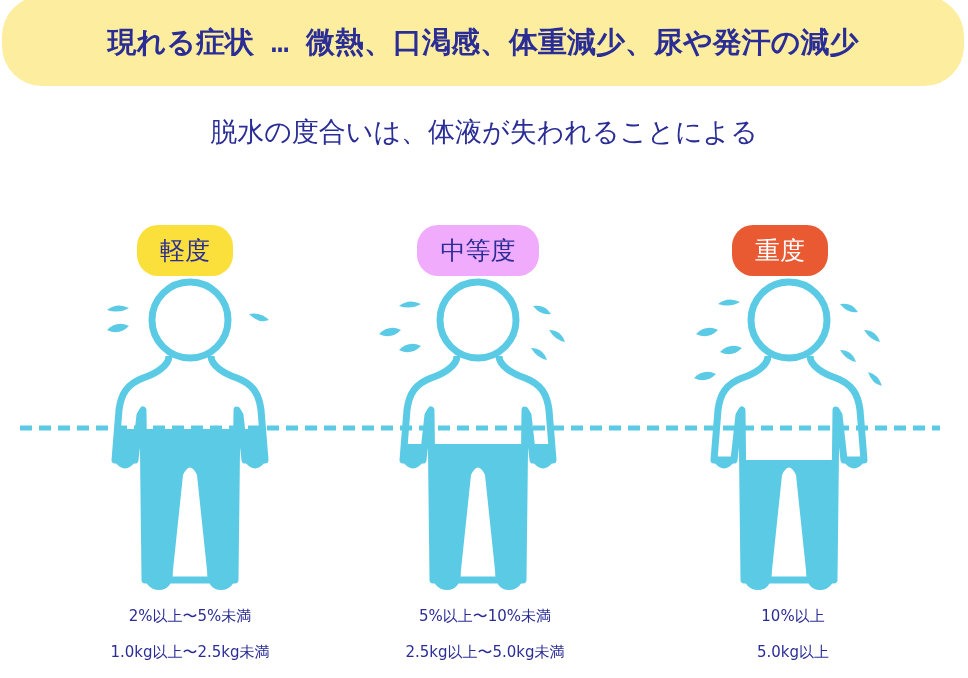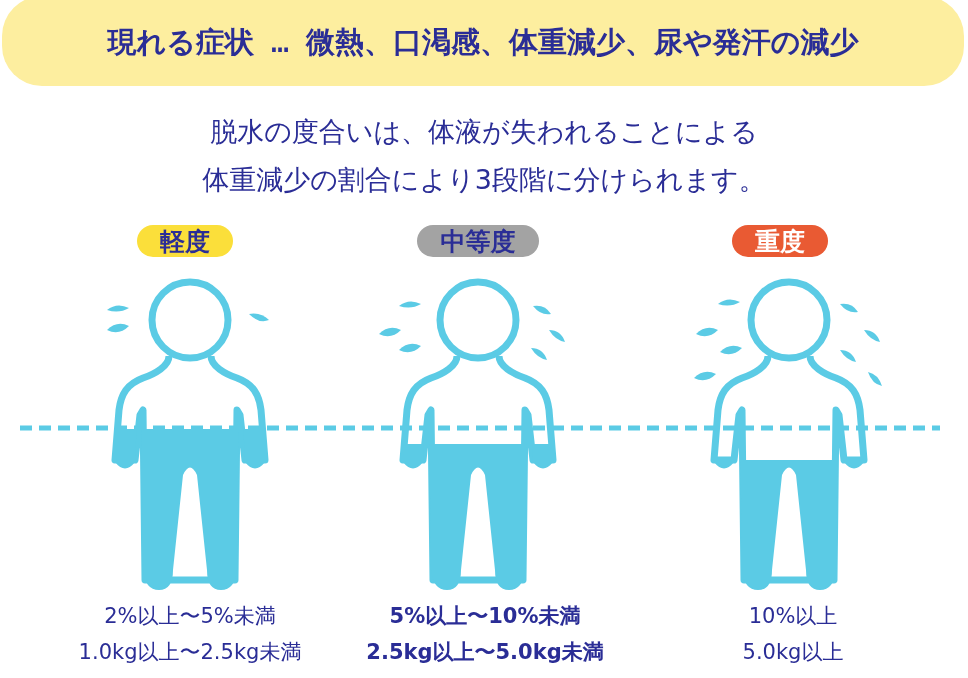--- a/index.html
+++ b/index.html
@@ -6,36 +6,35 @@
   body { width: 968px; height: 678px; position: relative; overflow: hidden;
          font-family: "DejaVu Sans", "Liberation Sans", sans-serif; }
   .header-bar { position: absolute; left: 2px; top: -4px; width: 962px; height: 90px;
                 background: #fdee9f; border-radius: 40px; display: flex; align-items: center; justify-content: center; }
   .header-text { font-size: 29px; font-weight: bold; color: #2a2d96; letter-spacing: 0px; padding-top: 4px; font-family: Liberation Mono, monospace; }
   .intro { position: absolute; left: 0; top: 108px; width: 968px; text-align: center;
            font-size: 27px; color: #2a2d96; line-height: 48px; }
   .intro div { white-space: nowrap; }
   .waterline { position: absolute; left: 20px; top: 425px; width: 920px; height: 6px; }
   .stage { position: absolute; top: 225px; }
-  .badge { position: absolute; top: 0; height: 32px; border-radius: 21px;
+  .badge { position: absolute; top: 0; height: 51px; border-radius: 21px;
            display: flex; align-items: center; justify-content: center;
-           font-size: 25px; font-weight: bold; }
+           font-size: 25px; font-weight: normal; }
   .figure { position: absolute; top: 45px; }
-  .labels { position: absolute; top: 598px; text-align: center; font-size: 21px; color: #2a2d96; line-height: 36px; white-space: nowrap; }
+  .labels { position: absolute; top: 598px; text-align: center; font-size: 15px; color: #2a2d96; line-height: 36px; white-space: nowrap; }
 </style>
 </head>
 <body>
 
 <div class="header-bar">
   <span class="header-text">現れる症状 … 微熱、口渇感、体重減少、尿や発汗の減少</span>
 </div>
 
 <div class="intro">
   <div>脱水の度合いは、体液が失われることによる</div>
-  <div>体重減少の割合により3段階に分けられます。</div>
 </div>
 
 <svg class="waterline" width="920" height="6" viewBox="0 0 920 6">
   <line x1="0" y1="3" x2="920" y2="3" stroke="#5bcbe5" stroke-width="5" stroke-dasharray="12 7"></line>
 </svg>
 
 <div class="stage" style="left:85px; width:210px;">
   <div class="badge" style="left:52px; width:96px; background:#fbdf3a; color:#2a2d96;">軽度</div>
   <svg class="figure" width="210" height="320" viewBox="0 0 210 320" style="left:0;">
     <defs>
@@ -62,21 +61,21 @@
       <path d="M164 62 q12 0 16 10 q-10 0 -16 -10z" opacity="0"></path>
     </g>
   </svg>
   <div class="labels" style="position:absolute; top:373px; left:-40px; width:290px;">
     <div>2%以上〜5%未満</div>
     <div>1.0kg以上〜2.5kg未満</div>
   </div>
 </div>
 
 <div class="stage" style="left:380px; width:210px;">
-  <div class="badge" style="left:37px; width:122px; background:#a3a3a3; color:#2a2d96;text-align:right;">中等度</div>
+  <div class="badge" style="left:37px; width:122px; background:#f0abfc; color:#2a2d96;text-align:right;">中等度</div>
   <svg class="figure" width="210" height="320" viewBox="0 0 210 320" style="left:-7px;">
     <defs>
       <clipPath id="water2">
           <rect x="0" y="174" width="210" height="200"></rect>
         </clipPath>
     </defs>
     <g fill="none" stroke="#5bcbe5" stroke-width="7" stroke-linejoin="round">
       <circle cx="105" cy="50" r="38"></circle>
       <path d="M84 86 C84 96 70 104 58 108 C42 114 36 124 34 140 L30 190 L50 190 L55 145 L58 140 L60 310 L150 310 L152 140 L155 145 L160 190 L180 190 L176 140 C174 124 168 114 152 108 C140 104 126 96 126 86"></path>
     </g>
@@ -87,21 +86,21 @@
     </g>
     <g fill="#5bcbe5">
       <path d="M26 36 q10 -8 22 -2 q-10 6 -22 2z"></path>
       <path d="M6 64 q10 -10 22 -4 q-10 10 -22 4z"></path>
       <path d="M26 80 q10 -10 22 -4 q-10 10 -22 4z"></path>
       <path d="M160 36 q12 -2 18 8 q-10 2 -18 -8z"></path>
       <path d="M176 60 q12 0 16 12 q-10 -2 -16 -12z"></path>
       <path d="M158 78 q12 0 16 12 q-10 -2 -16 -12z"></path>
     </g>
   </svg>
-  <div class="labels" style="position:absolute; top:373px; left:-40px; width:290px;font-weight:bold;">
+  <div class="labels" style="position:absolute; top:373px; left:-40px; width:290px;">
     <div>5%以上〜10%未満</div>
     <div>2.5kg以上〜5.0kg未満</div>
   </div>
 </div>
 
 <div class="stage" style="left:688px; width:210px;">
   <div class="badge" style="left:44px; width:96px; background:#e95a33; color:#ffffff;">重度</div>
   <svg class="figure" width="210" height="320" viewBox="0 0 210 320" style="left:-4px;">
     <defs>
       <clipPath id="water3">

